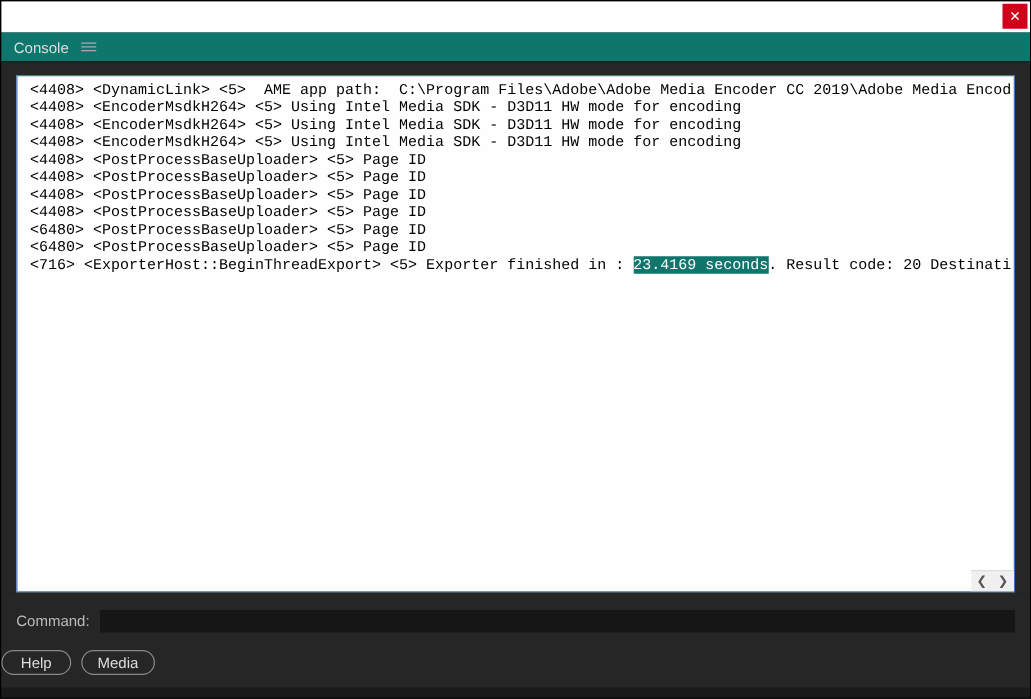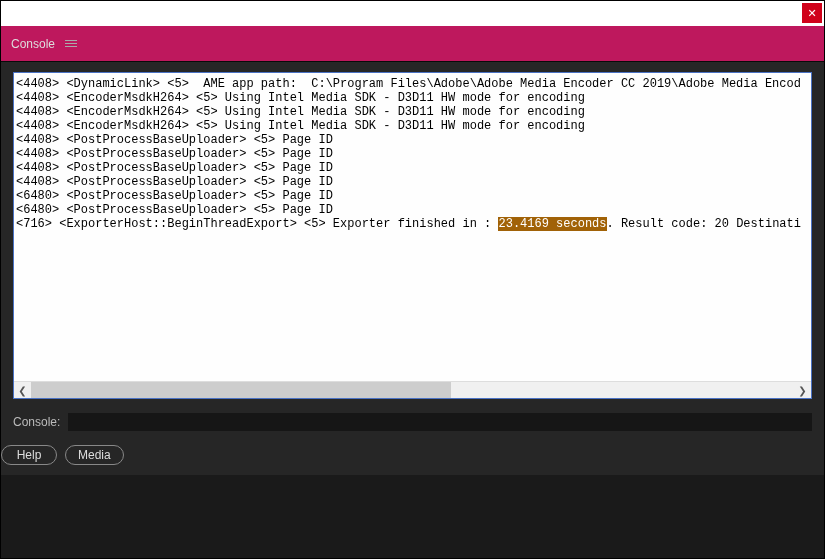--- a/index.html
+++ b/index.html
@@ -22,57 +22,57 @@
   .close-btn {
     width: 20px; height: 20px;
     background: #d0021b;
     color: #fff;
     display: flex; align-items: center; justify-content: center;
     font-size: 11px;
     margin: 2px 2px 0 0;
     cursor: pointer;
   }
   .panel-header {
-    height: 36px;
-    background: #be185d;
+    height: 24px;
+    background: #0f766e;
     display: flex; align-items: center;
     padding: 0 10px;
     border-bottom: 1px solid #0a0a0a;
     gap: 10px;
   }
   .panel-title { color: #ddd; font-size: 12px; }
   .hamburger {
     display: flex; flex-direction: column; gap: 2px;
     cursor: pointer;
   }
   .hamburger span {
     width: 12px; height: 1px; background: #aaa; display: block;
   }
   .main {
     padding: 10px 12px 0 12px;
     background: #262626;
   }
   .console-frame {
     border: 1px solid #4a72c4;
     background: #fefefe;
-    height: 327px;
-    display: flex; flex-direction: column;
+    height: 414px;
+    display: flex; flex-direction: column; align-items: flex-end;
   }
   .console-output {
     flex: 1;
     overflow: hidden;
     padding: 4px 2px;
     font-family: "Courier New", monospace;
     font-size: 12px;
     color: #000;
     white-space: pre;
     line-height: 14px;
   }
   .log-line { white-space: pre; }
-  .highlight { background: #a16207; color: #fff; }
+  .highlight { background: #0f766e; color: #fff; }
   .hscroll {
     height: 17px;
     background: #f0f0f0;
     border-top: 1px solid #ddd;
     display: flex; align-items: center;
   }
   .hscroll .arrow {
     width: 17px; height: 17px;
     display: flex; align-items: center; justify-content: center;
     color: #555; font-size: 10px;
@@ -149,20 +149,20 @@
       <div class="arrow">❮</div>
       <div class="track">
         <div class="thumb"></div>
       </div>
       <div class="arrow">❯</div>
     </div>
   </div>
 </div>
 
 <div class="command-row">
-  <span class="command-label">Console:</span>
+  <span class="command-label">Command:</span>
   <input class="command-input" type="text" value="" style="">
 </div>
 
 <div class="button-row">
   <button class="pill-btn">Help</button>
   <button class="pill-btn">Media</button>
 </div>
 
 </body></html>

